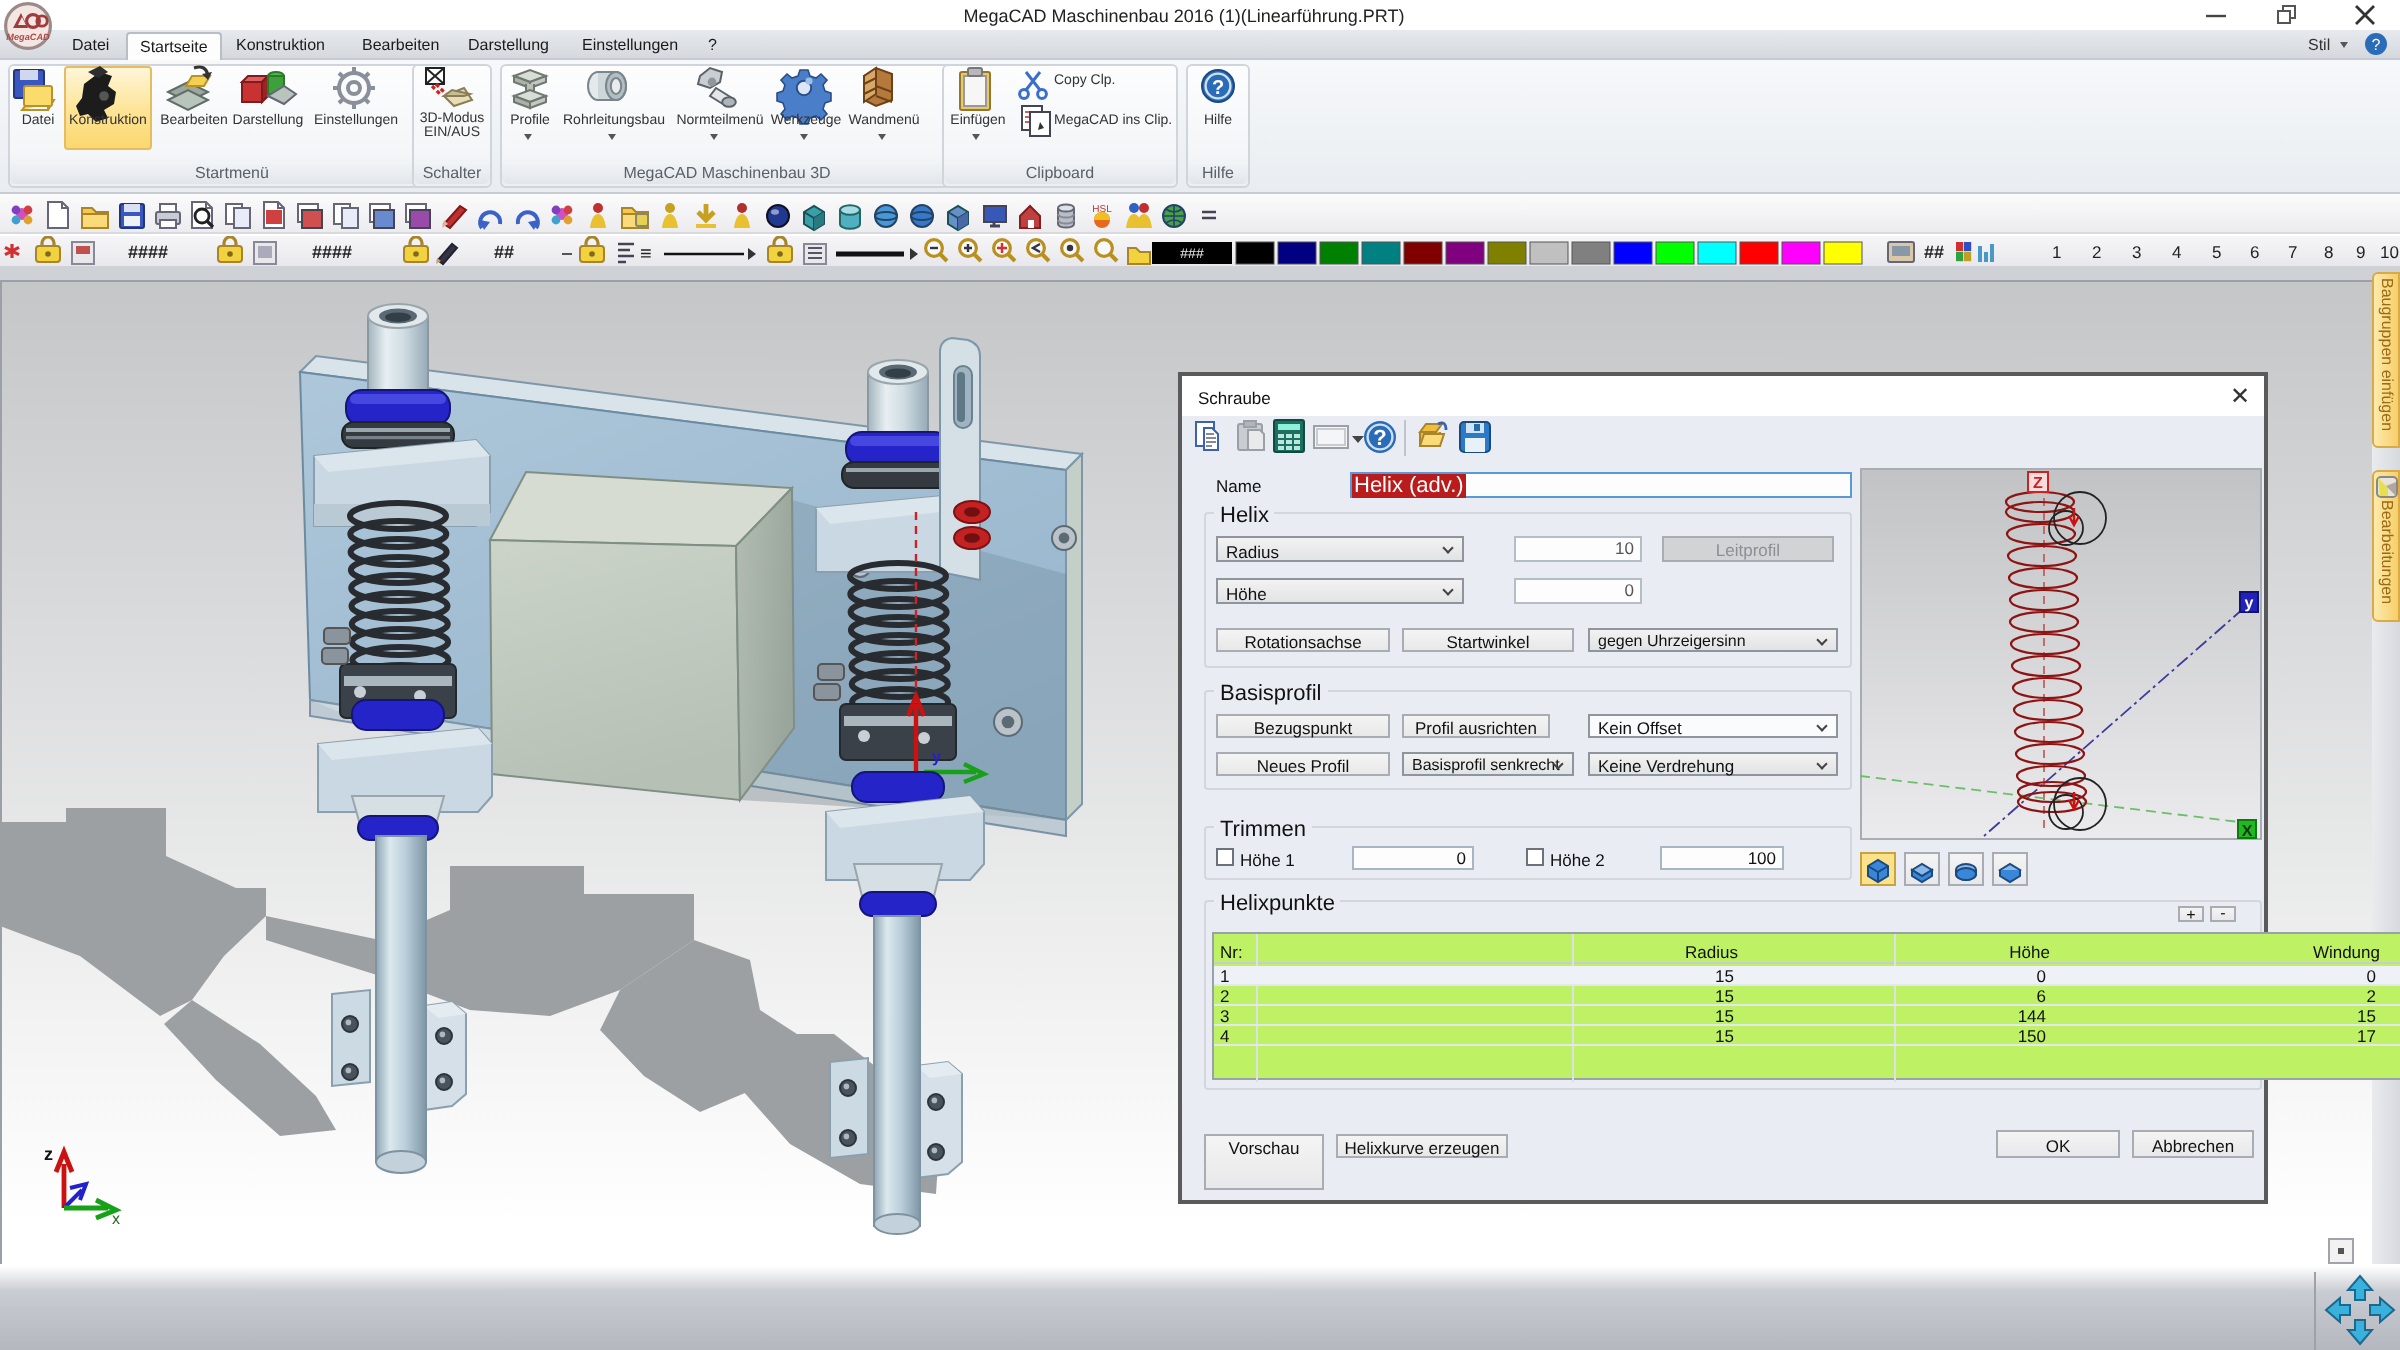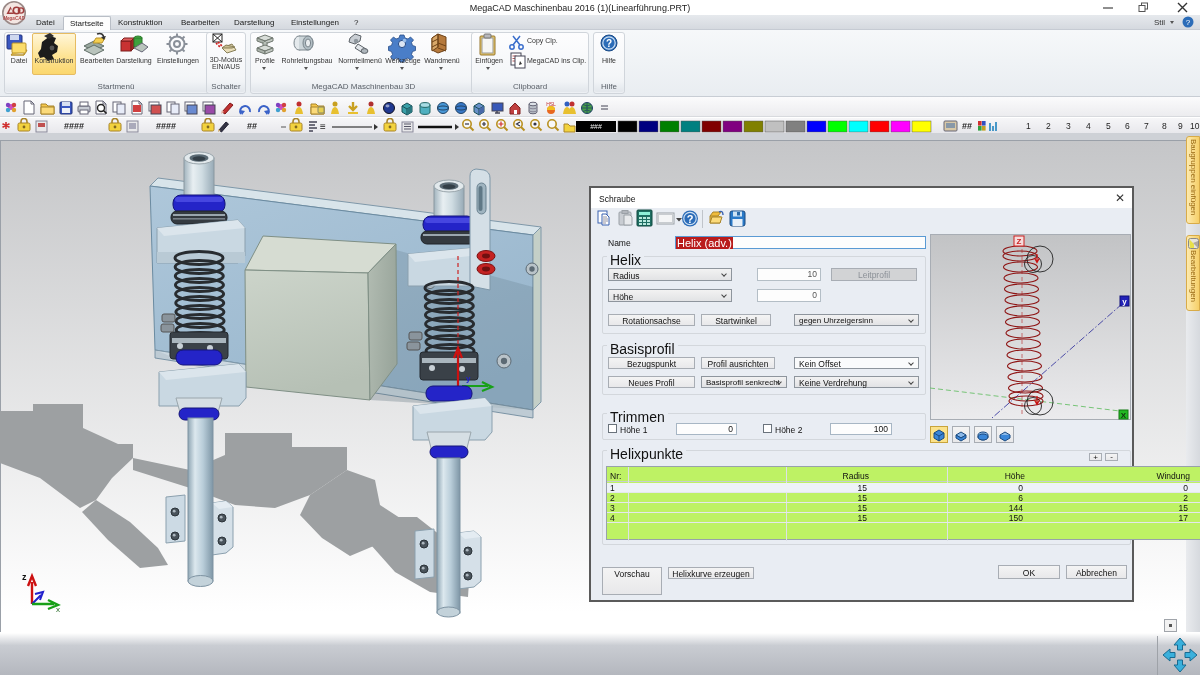--- a/index.html
+++ b/index.html
@@ -1,21 +1,21 @@
 <!DOCTYPE html>
 <html><head>
 <meta charset="utf-8">
 <style>
 * { margin:0; padding:0; box-sizing:border-box; }
 html,body { width:1200px; height:675px; overflow:hidden; }
 body { font-family:"Liberation Sans", sans-serif; position:relative; background:#fff; }
 .abs { position:absolute; }
 
 #titlebar { left:0; top:0; width:1200px; height:15px; background:#ffffff; }
-#title-text { left:0; top:3px; width:1160px; text-align:center; font-size:9px; color:#222; }
+#title-text { left:12px; top:3px; width:1160px; text-align:center; font-size:9px; color:#222; }
 #menurow { left:0; top:15px; width:1200px; height:15px; background:linear-gradient(#e6e9ed,#d5d9df); border-bottom:1px solid #c6cbd3; }
 .mtab { position:absolute; top:16px; height:14px; line-height:14px; font-size:8px; color:#1a1a1a; padding:0 6px; }
 #tab-sel { background:#fdfdfd; border:1px solid #b9bec6; border-bottom:none; border-radius:2px 2px 0 0; }
 #ribbon { left:0; top:30px; width:1200px; height:67px; background:linear-gradient(#f6f8fa,#e9edf1); border-bottom:1px solid #c8cdd4; }
 .rgroup { position:absolute; top:2px; height:62px; background:linear-gradient(#fdfdfe,#f4f6f8 70%,#ecEFf3); border:1px solid #d0d5db; border-radius:3px; }
 .rglabel { position:absolute; bottom:1px; left:0; right:0; text-align:center; font-size:8px; color:#5a6068; height:10px; line-height:10px; background:linear-gradient(#f0f3f6,#e2e6eb); border-radius:0 0 3px 3px; }
 .rbtn-label { position:absolute; font-size:7px; color:#333; text-align:center; white-space:nowrap; }
 .caret { position:absolute; width:0; height:0; border-left:2.5px solid transparent; border-right:2.5px solid transparent; border-top:3px solid #555; }
 
 #toolbar1 { left:0; top:97px; width:1200px; height:20px; background:linear-gradient(#fbfbfc,#ececef); border-bottom:1px solid #d8dade; }
@@ -29,21 +29,21 @@
 .vtab { position:absolute; left:0; width:14px; background:linear-gradient(90deg,#fdeaae,#f6cf68); border:1px solid #d8ab48; border-radius:3px 0 0 3px; color:#9a6a14; font-size:8px; }
 .vtab span { position:absolute; left:2px; top:2px; writing-mode:vertical-rl; }
 
 #statusbar { left:0; top:633px; width:1200px; height:42px; background:linear-gradient(#ffffff,#c9ccd2 30%,#b4b7be); }
 
 #dlg { left:589px; top:186px; width:545px; height:416px; background:#e9edf3; border:2px solid #5a5a5a; font-size:8.5px; color:#111; }
 #dlg-title { position:absolute; left:0; top:0; width:100%; height:20px; background:#ffffff; }
 #dlg-title span { position:absolute; left:8px; top:6px; font-size:8.5px; color:#111; }
 #dlg-x { position:absolute; right:6px; top:4px; width:12px; height:12px; font-size:12px; line-height:12px; color:#333; text-align:center; }
 .grp { position:absolute; border:1px solid #d3d7dc; border-radius:2px; }
-.grp > b { position:absolute; left:4px; top:-5px; background:#e9edf3; padding:0 3px; font-weight:normal; font-size:14px; }
+.grp > b { position:absolute; left:4px; top:-5px; background:#e9edf3; padding:0 3px; font-weight:normal; font-size:11px; }
 .btn { position:absolute; background:linear-gradient(#f4f4f4,#e8e8ea); border:1px solid #a8adb4; text-align:center; color:#111; }
 .cmb { position:absolute; background:linear-gradient(#f2f2f2,#e2e3e5); border:1px solid #8e959d; color:#111; }
 .cmb i { position:absolute; right:5px; top:3px; width:4px; height:4px; border:solid #444; border-width:0 1.2px 1.2px 0; transform:rotate(45deg); }
 .cmb span { position:absolute; left:4px; top:2px; font-style:normal; white-space:nowrap; }
 .txt { position:absolute; background:#fdfdfd; border:1px solid #a7b6c4; color:#333; text-align:right; }
 .chk { position:absolute; width:9px; height:9px; background:#fff; border:1px solid #6a737c; }
 .lbl { position:absolute; }
 .trow { position:absolute; left:0; width:100%; height:10px; border-bottom:1px solid #e4e8ec; }
 .trow span { position:absolute; top:0; }
 .trow .c0 { left:3px; }
@@ -702,21 +702,21 @@
       <i></i>
     </div>
  <div class="txt" style="left:166px;top:80px;width:64px;height:13px;color:#555;padding-right:3px;border-color:#b4bec6">10</div>
  <div class="btn" style="left:240px;top:80px;width:86px;height:13px;background:#d2d3d5;color:#8b9097;line-height:13px">Leitprofil</div>
  <div class="cmb" style="left:17px;top:101px;width:124px;height:13px">
       <span>Höhe</span>
       <i></i>
     </div>
  <div class="txt" style="left:166px;top:101px;width:64px;height:13px;color:#555;padding-right:3px;border-color:#b4bec6">0</div>
  <div class="btn" style="left:17px;top:126px;width:87px;height:12px;line-height:12px">Rotationsachse</div>
- <div class="btn" style="left:110px;top:126px;width:70px;height:12px;line-height:12px">Startwinkel</div>
+ <div class="btn" style="left:110px;top:126px;width:86px;height:12px;line-height:12px">Startwinkel</div>
  <div class="cmb" style="left:203px;top:126px;width:125px;height:12px">
       <span style="top:1px;font-size:8px">gegen Uhrzeigersinn</span>
       <i></i>
     </div>
 
  <div class="grp" style="left:11px;top:157px;width:324px;height:50px">
       <b>Basisprofil</b>
     </div>
  <div class="btn" style="left:17px;top:169px;width:87px;height:12px;line-height:12px">Bezugspunkt</div>
  <div class="btn" style="left:110px;top:169px;width:74px;height:12px;line-height:12px">Profil ausrichten</div>

